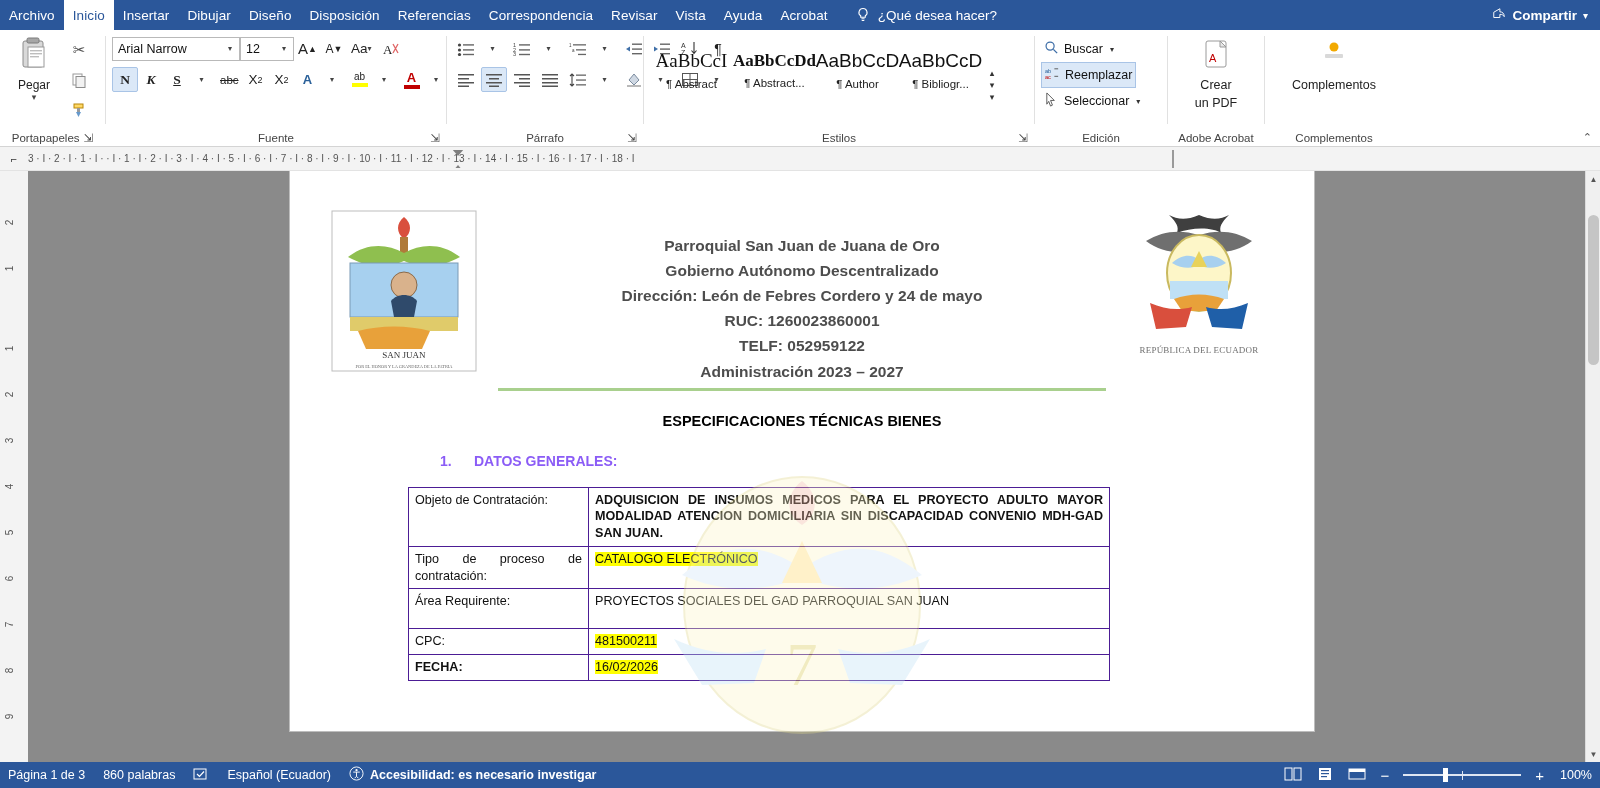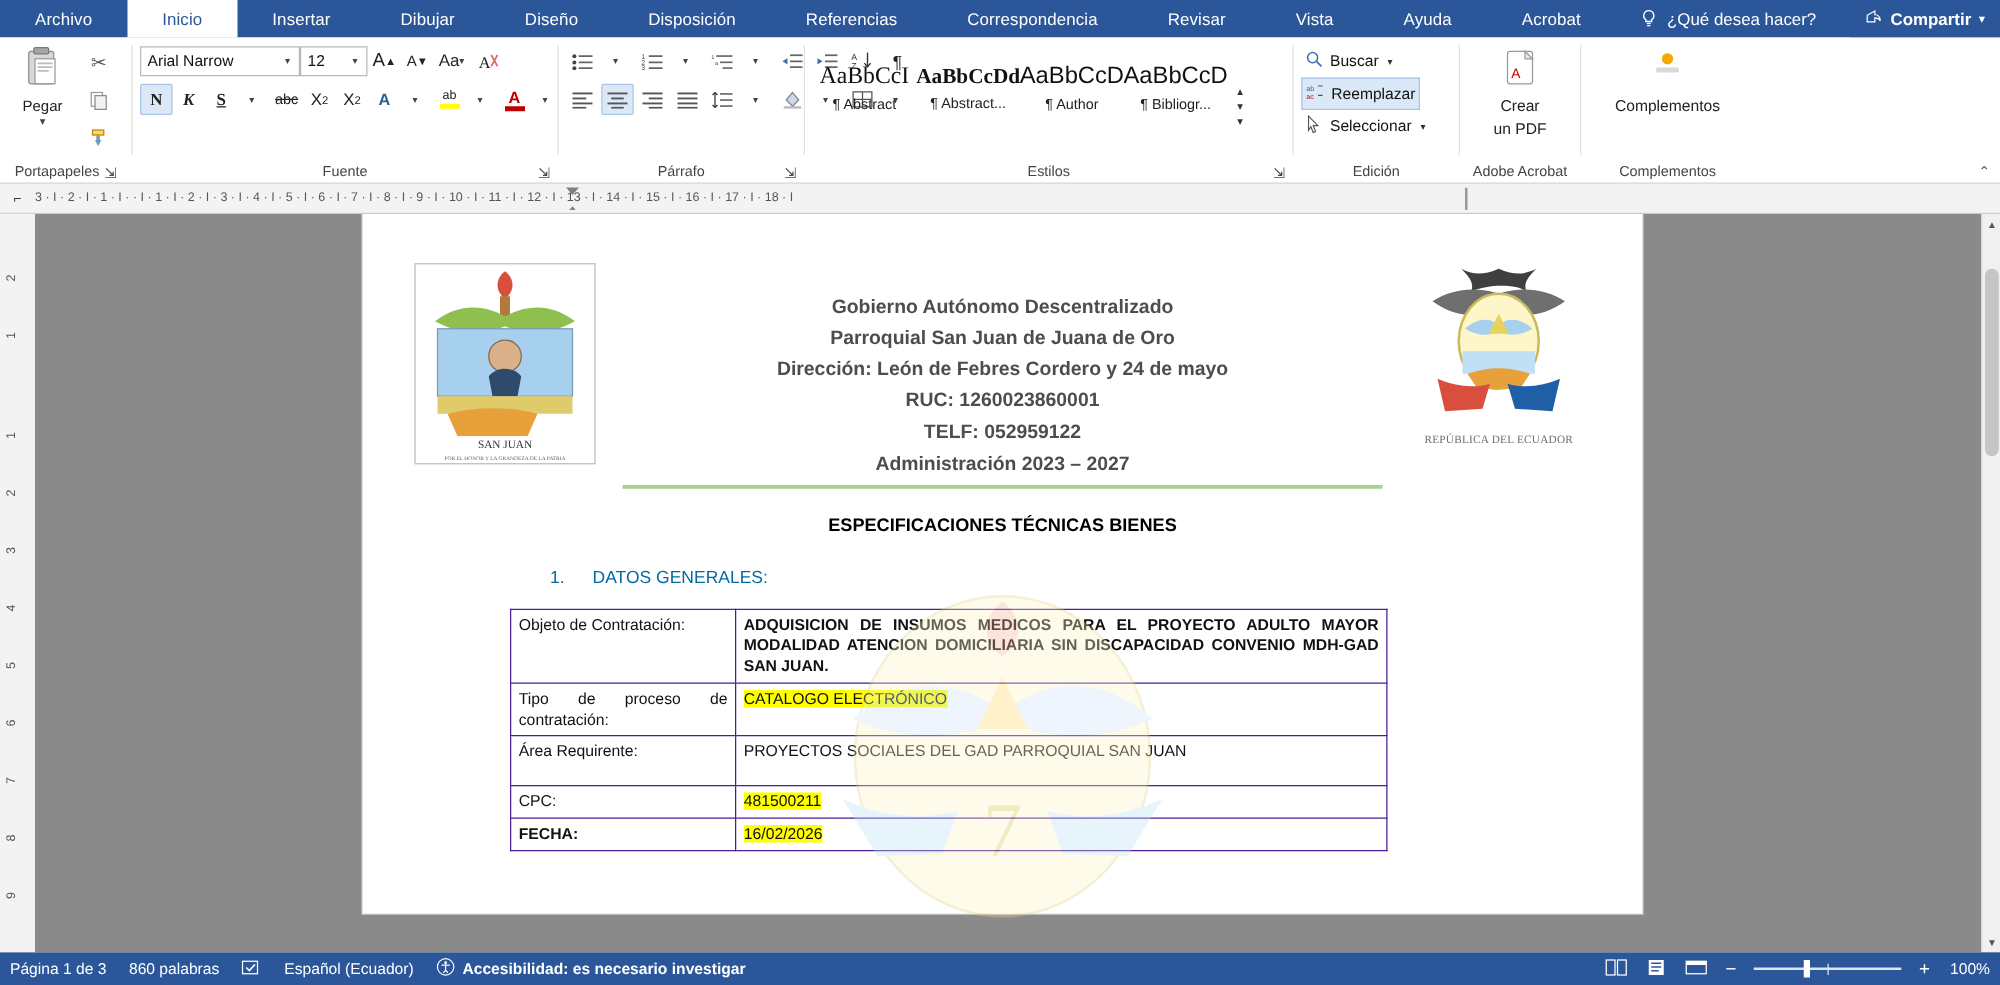--- a/index.html
+++ b/index.html
@@ -11,21 +11,21 @@
     -webkit-font-smoothing:antialiased;
   }
   .app { position:relative; width:1600px; height:788px; display:flex; flex-direction:column; }
 
   
   .tabbar {
     height:30px; background:#2b579a; display:flex; align-items:stretch;
     position:relative; color:#fff; font-size:13.5px;
   }
   .tab {
-    padding:0 28px; display:flex; align-items:center; cursor:default;
+    padding:0 9px; display:flex; align-items:center; cursor:default;
     white-space:nowrap; letter-spacing:.1px;
   }
   .tab.active { background:#fff; color:#2b579a; font-weight:400; }
   .tellme {
     display:flex; align-items:center; gap:7px; padding-left:18px; color:#fff; font-size:13.5px;
   }
   .bulb {
     width:16px; height:16px; position:relative; display:inline-block;
   }
   .share {
@@ -155,21 +155,21 @@
   .hdr-mid { flex:1; text-align:center; padding-top:26px; }
   .hdr-mid div {
     font-size:15.5px; font-weight:bold; color:#4d4d4d; line-height:1.62;
     font-family:"Liberation Sans", sans-serif;
   }
   .greenrule { height:3px; background:#a9d08e; margin:4px 18px 0 18px; }
   .crest-right { width:150px; flex:0 0 auto; text-align:center; }
   .crest-right .cap { font-size:9px; color:#6f6f6f; margin-top:6px; font-family:"Liberation Serif", serif; letter-spacing:.2px; }
 
   .doctitle { text-align:center; font-size:14.5px; font-weight:bold; margin-top:22px; color:#000000; }
-  .secline { margin:24px 0 0 150px; font-size:14px; font-weight:normal; color:#0369a1; }
+  .secline { margin:24px 0 0 150px; font-size:14px; font-weight:bold; color:#8b5cf6; }
   .secline .num { display:inline-block; width:34px; }
 
   table.dt { border-collapse:collapse; margin:18px 0 0 118px; width:702px; font-size:12.6px; color:#111; }
   table.dt td { border:1px solid #4c1d95; padding:4px 6px; vertical-align:top; line-height:1.33;margin-left:36px; }
   td.lab { width:180px; }
   td.lab.just { text-align:justify; text-align-last:justify; }
   .hl { background:#ffff00; }
   .b { font-weight:bold; }
   .just { text-align:justify; }
 
@@ -701,22 +701,22 @@
               <path d="M63 94c6-8 20-8 26 0l-3 16H66z" fill="#2f4a6b"></path>
               <rect x="22" y="110" width="108" height="14" fill="#e0cb6a"></rect>
               <path d="M30 124c22-6 50-6 72 0l-8 18H38z" fill="#e8a13a"></path>
               <rect x="22" y="142" width="108" height="10" fill="#fff"></rect>
               <text x="76" y="151" font-size="9" text-anchor="middle" fill="#333" font-family="Liberation Serif">SAN JUAN</text>
               <text x="76" y="161" font-size="4.4" text-anchor="middle" fill="#666" font-family="Liberation Serif">POR EL HONOR Y LA GRANDEZA DE LA PATRIA</text>
             </svg>
           </div>
 
           <div class="hdr-mid">
+            <div>Parroquial San Juan de Juana de Oro</div>
             <div>Gobierno Autónomo Descentralizado</div>
-            <div>Parroquial San Juan de Juana de Oro</div>
             <div>Dirección: León de Febres Cordero y 24 de mayo</div>
             <div>RUC: 1260023860001</div>
             <div>TELF: 052959122</div>
             <div>Administración 2023 – 2027</div>
             <div class="greenrule"></div>
           </div>
 
           <div class="crest-right">
             <svg width="130" height="128" viewBox="0 0 130 128">
               <path d="M65 8c14 6 22 4 30 0-8 8-10 12-8 18-8-6-30-6-44 0 2-6 0-10-8-18 8 4 16 6 30 0z" fill="#3f3f3f"></path>

